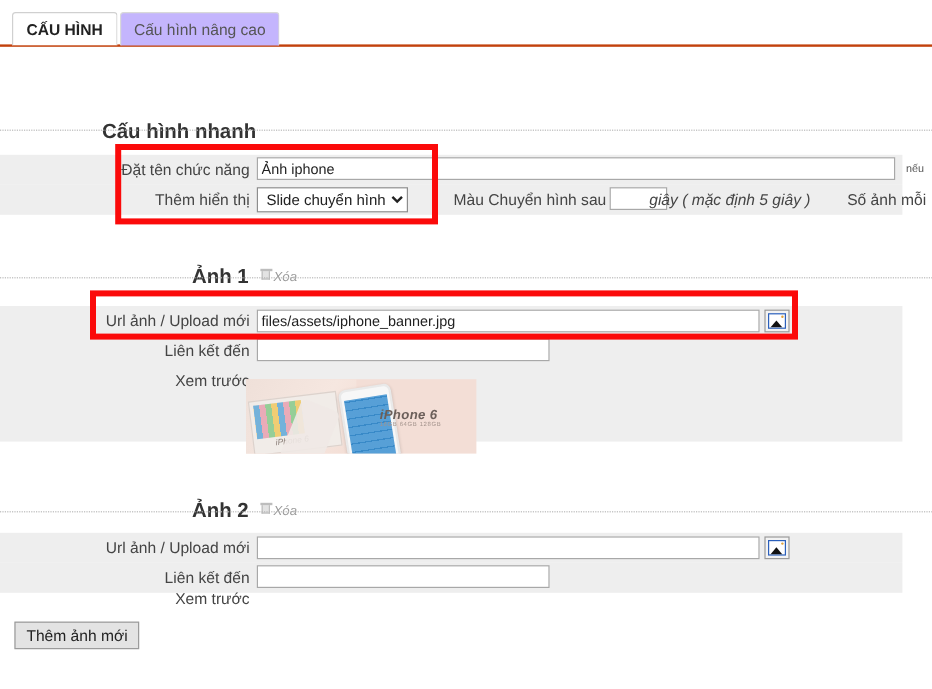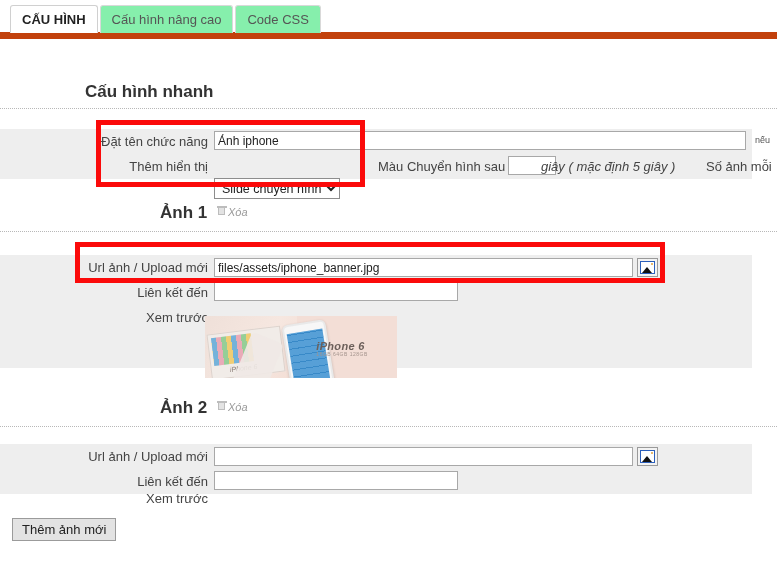--- a/index.html
+++ b/index.html
@@ -16,34 +16,34 @@
     font-size: 13px;
     color: #333;
   }
 
   
   .tabbar {
     position: absolute;
     left: 0; top: 0;
     width: 777px;
     height: 39px;
-    border-bottom: 7px solid #c2410c;
+    border-bottom: 2px solid #c2410c;
     box-sizing: border-box;
     display: flex;
     align-items: flex-end;
     padding-left: 10px;
   }
   .tab {
     height: 28px;
     line-height: 28px;
     padding: 0 11px;
     margin-right: 2px;
     font-size: 13px;
     color: #555;
-    background: #86efac;
+    background: #c4b5fd;
     border: 1px solid #d9d9d9;
     border-bottom: none;
     border-radius: 3px 3px 0 0;
     box-sizing: border-box;
     position: relative;
     top: 1px;
     white-space: nowrap;
   }
   .tab.active {
     background: #ffffff;
@@ -53,20 +53,21 @@
     border-bottom: 1px solid #ffffff;
   }
 
   
   .section-title {
     position: absolute;
     font-size: 17px;
     font-weight: bold;
     color: #333;
     white-space: nowrap;
+    margin-top: 18px;
   }
   .section-title .del {
     font-size: 11px;
     font-weight: normal;
     font-style: italic;
     color: #9a9a9a;
     margin-left: 6px;
     vertical-align: 2px;
   }
   .trash-ico {
@@ -132,21 +133,20 @@
   select {
     position: absolute;
     height: 21px;
     box-sizing: border-box;
     border: 1px solid #8d8d8d;
     background: #ffffff;
     font-family: "Liberation Sans", sans-serif;
     font-size: 12.5px;
     color: #222;
     padding-left: 3px;
-    margin-top: 22px;
   }
   .inline-txt {
     position: absolute;
     font-size: 13px;
     color: #444;
     line-height: 25px;
     white-space: nowrap;
   }
   .tiny-txt {
     position: absolute;
@@ -293,21 +293,20 @@
     padding: 3px 9px;
     cursor: pointer;
   }
 </style>
 </head>
 <body>
 
 <div class="tabbar">
   <div class="tab active">CẤU HÌNH</div>
   <div class="tab">Cấu hình nâng cao</div>
-  <div class="tab">Code CSS</div>
 </div>
 
 <div class="section-title" style="left:85px; top:82px;">Cấu hình nhanh</div>
 <div class="dotted-sep" style="top:108px;"></div>
 
 <div class="row" style="left:0; top:129px; width:752px;"></div>
 <div class="lbl" style="left:40px; top:129px; width:168px;">Đặt tên chức năng</div>
 <input type="text" style="left: 214px; top: 131px; width: 532px;" value="Ảnh iphone">
 <div class="tiny-txt" style="left:755px; top:135px;">nếu</div>
 

